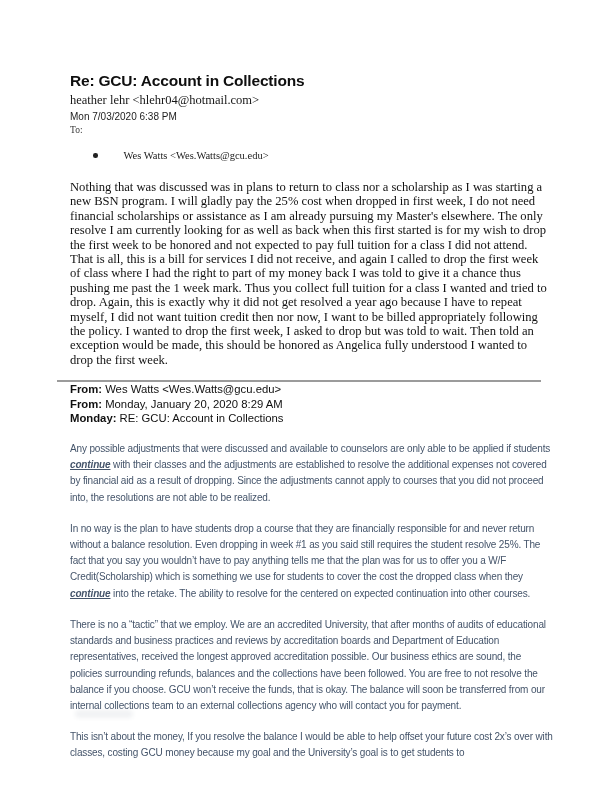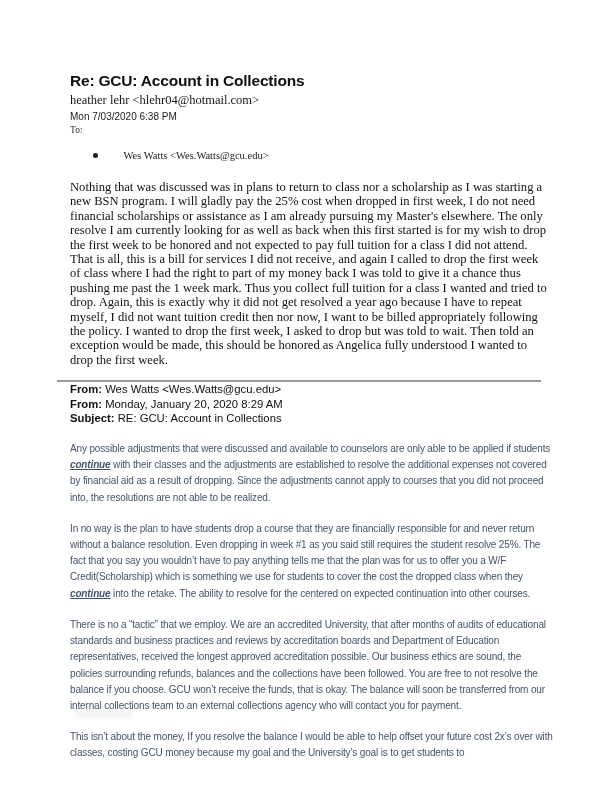--- a/index.html
+++ b/index.html
@@ -131,21 +131,21 @@
         </li>
       </ul>
 
     <div class="original-body">Nothing that was discussed was in plans to return to class nor a scholarship as I was starting a new BSN program. I will gladly pay the 25% cost when dropped in first week, I do not need financial scholarships or assistance as I am already pursuing my Master's elsewhere. The only resolve I am currently looking for as well as back when this first started is for my wish to drop the first week to be honored and not expected to pay full tuition for a class I did not attend. That is all, this is a bill for services I did not receive, and again I called to drop the first week of class where I had the right to part of my money back I was told to give it a chance thus pushing me past the 1 week mark. Thus you collect full tuition for a class I wanted and tried to drop. Again, this is exactly why it did not get resolved a year ago because I have to repeat myself, I did not want tuition credit then nor now, I want to be billed appropriately following the policy. I wanted to drop the first week, I asked to drop but was told to wait. Then told an exception would be made, this should be honored as Angelica fully understood I wanted to drop the first week.</div>
 
     <div class="divider" style="background: rgb(155, 155, 155);"></div>
 
     <div class="quoted-headers">
         <div><span class="hdr-label">From: </span><span>Wes Watts &lt;Wes.Watts@gcu.edu&gt;</span></div>
         <div><span class="hdr-label">From: </span><span>Monday, January 20, 2020 8:29 AM</span></div>
-        <div><span class="hdr-label">Subject: </span><span>RE: GCU: Account in Collections</span></div>
+        <div><span class="hdr-label">Monday: </span><span>RE: GCU: Account in Collections</span></div>
       </div>
 
     <div class="quoted-body">
         <div class="quoted-para" style="color: rgb(68, 84, 106);"><span>Any possible adjustments that were discussed and available to counselors are only able to be applied if students </span><span class="em-seg">continue</span><span> with their classes and the adjustments are established to resolve the additional expenses not covered by financial aid as a result of dropping. Since the adjustments cannot apply to courses that you did not proceed into, the resolutions are not able to be realized.</span></div>
         <div class="quoted-para" style="color: rgb(68, 84, 106);"><span>In no way is the plan to have students drop a course that they are financially responsible for and never return without a balance resolution. Even dropping in week #1 as you said still requires the student resolve 25%. The fact that you say you wouldn’t have to pay anything tells me that the plan was for us to offer you a W/F Credit(Scholarship) which is something we use for students to cover the cost the dropped class when they </span><span class="em-seg">continue</span><span> into the retake. The ability to resolve for the centered on expected continuation into other courses.</span></div>
         <div class="quoted-para" style="color: rgb(68, 84, 106);"><span>There is no a “tactic” that we employ. We are an accredited University, that after months of audits of educational standards and business practices and reviews by accreditation boards and Department of Education representatives, received the longest approved accreditation possible. Our business ethics are sound, the policies surrounding refunds, balances and the collections have been followed. You are free to not resolve the balance if you choose. GCU won’t receive the funds, that is okay. The balance will soon be transferred from our internal collections team to an external collections agency who will contact you for payment.</span></div>
         <div class="quoted-para" style="color: rgb(68, 84, 106);"><span>This isn’t about the money, If you resolve the balance I would be able to help offset your future cost 2x’s over with classes, costing GCU money because my goal and the University’s goal is to get students to</span></div>
       </div>
 
   </div>

